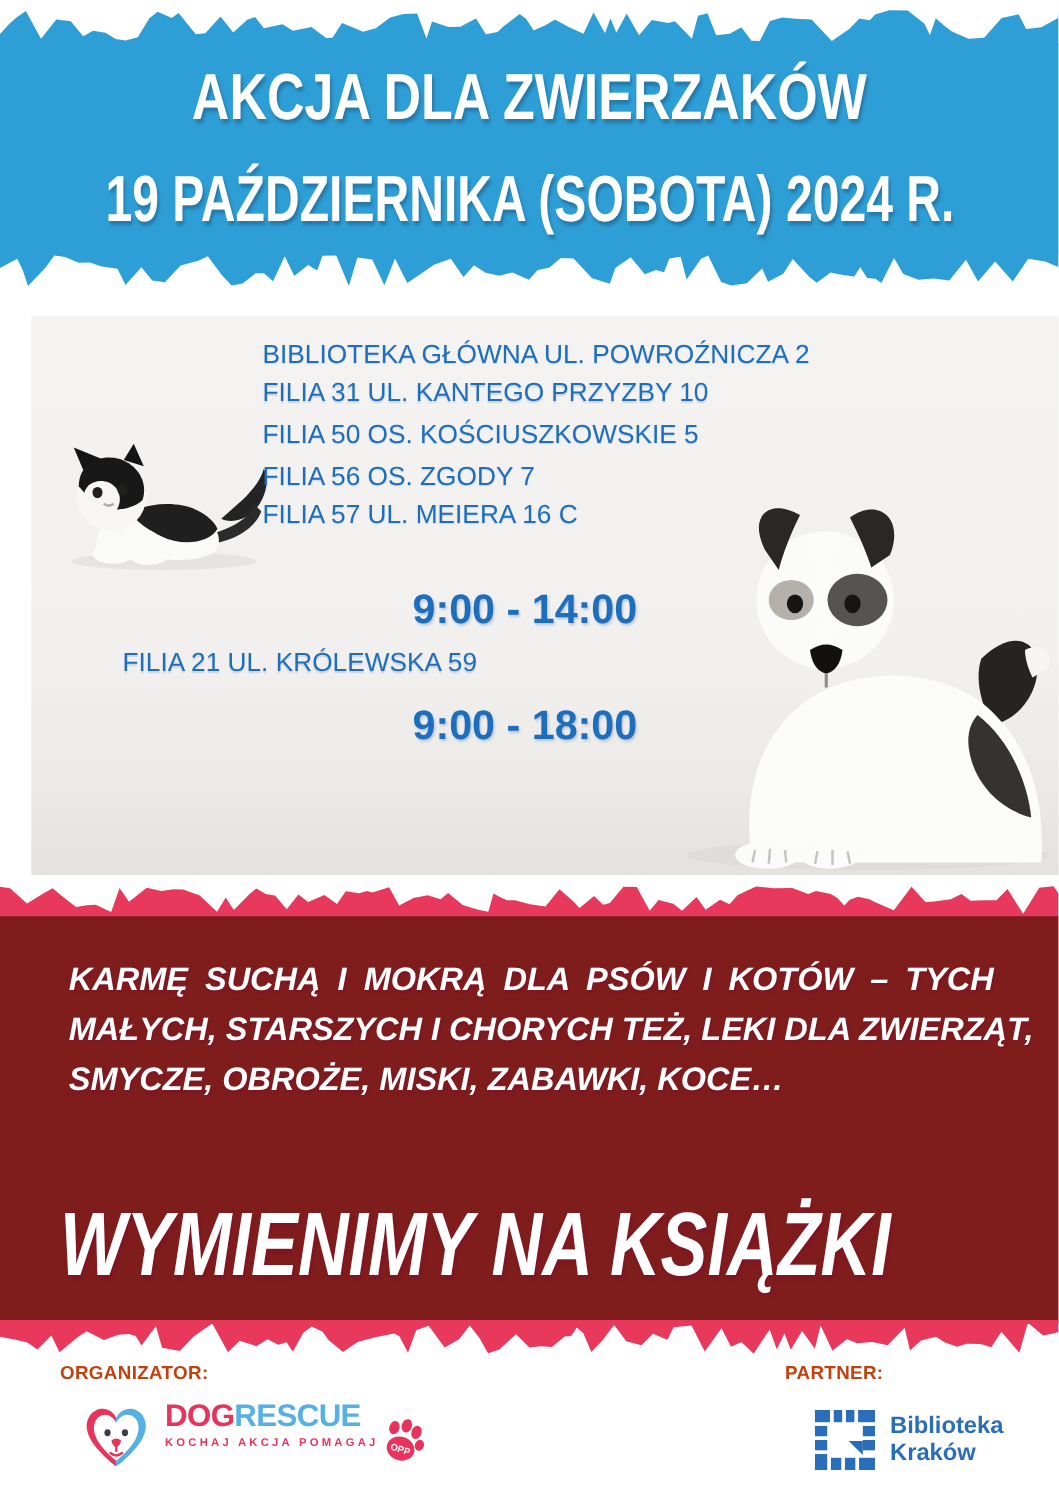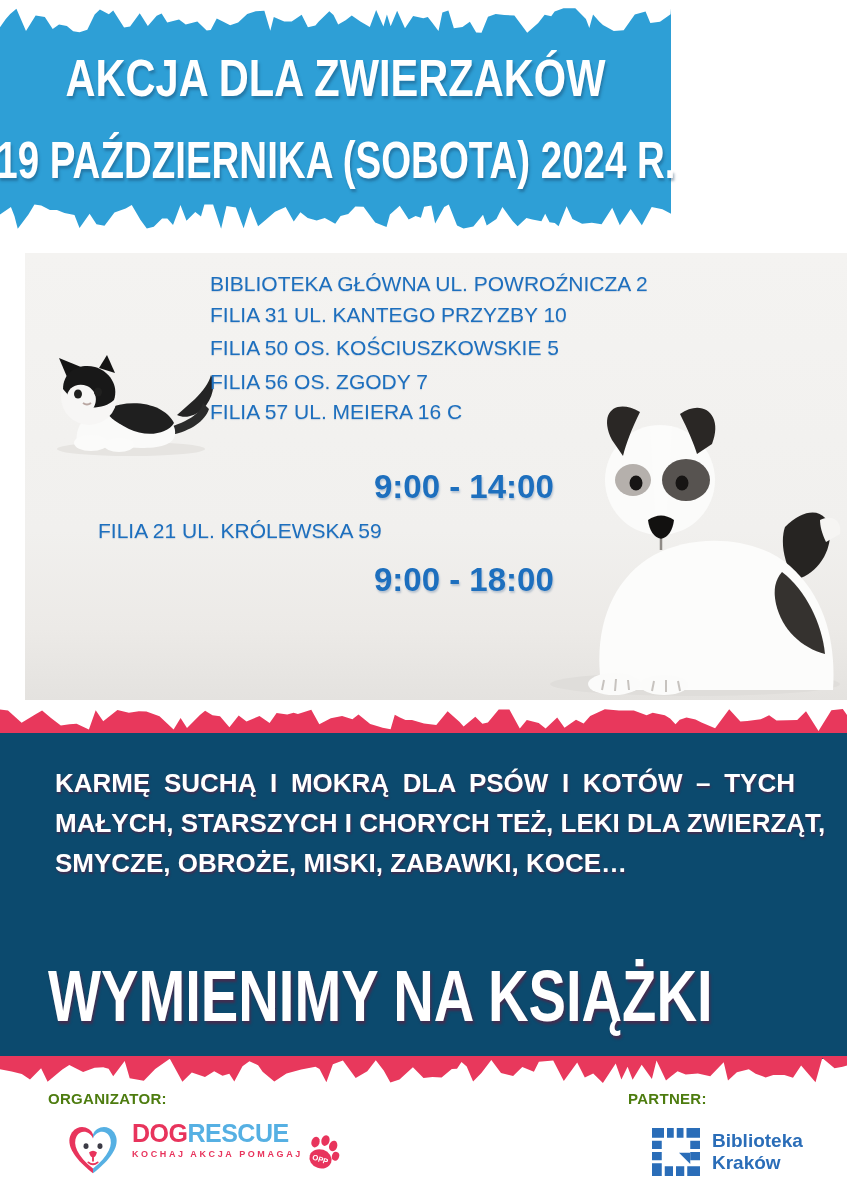--- a/index.html
+++ b/index.html
@@ -3,21 +3,21 @@
 <meta charset="utf-8">
 <style>
   html,body{margin:0;padding:0;background:#ffffff;}
   .poster{
     position:relative;width:847px;height:1200px;background:#ffffff;overflow:hidden;
     font-family:"Liberation Sans", sans-serif;
   }
   .tear{position:absolute;left:0;width:100%;display:block;}
 
   
-  .banner-blue{position:absolute;left:0;top:6px;width:671px;height:226px;}
+  .banner-blue{position:absolute;left:0;top:6px;width:847px;height:226px;}
   .banner-blue-body{
     position:absolute;left:0;top:29px;right:0;bottom:29px;background:#2e9fd6;
     display:flex;flex-direction:column;align-items:center;justify-content:center;gap:30px;
   }
   .poster-title,.poster-date{
     color:#ffffff;font-weight:bold;font-size:52px;line-height:1;white-space:nowrap;
     text-shadow:2px 3px 3px rgba(20,60,95,.38);
   }
   .poster-title{transform:scaleX(.80);}
   .poster-date{transform:scaleX(.74);}
@@ -30,50 +30,49 @@
   }
   .loc-list{
     position:absolute;left:185px;top:16px;color:#1d6fbe;font-size:21px;font-weight:400;
     text-shadow:0 1px 1px rgba(30,80,140,.18);
   }
   .loc-list .loc-item{line-height:30.5px;white-space:nowrap;}
   .loc-item.sp{margin-top:3px;}
   .hours{
     position:absolute;color:#1d6fbe;font-weight:bold;font-size:33px;white-space:nowrap;
     text-shadow:1px 2px 2px rgba(20,70,130,.25);
-    margin-left:44px;
   }
   .hours-1{left:305px;top:215px;}
   .hours-2{left:305px;top:308px;}
   .loc-extra{
     position:absolute;left:73px;top:266px;color:#1d6fbe;font-size:21px;white-space:nowrap;
     text-shadow:0 1px 1px rgba(30,80,140,.18);
   }
   .cat-svg{position:absolute;left:18px;top:102px;width:180px;height:102px;}
   .dog-svg{position:absolute;right:2px;bottom:2px;width:322px;height:306px;}
 
   
   .banner-red{position:absolute;left:0;top:706px;width:847px;height:380px;}
-  .banner-red-body{position:absolute;left:0;top:27px;right:0;bottom:27px;background:#0c4a6e;}
+  .banner-red-body{position:absolute;left:0;top:27px;right:0;bottom:27px;background:#7f1d1d;font-style:italic;}
   .donation-text{
     position:absolute;left:55px;right:52px;top:30px;color:#ffffff;font-size:26px;font-weight:bold;
     text-shadow:1px 2px 2px rgba(130,10,45,.45);
   }
   .donation-line{line-height:40px;text-align:justify;text-align-last:justify;white-space:nowrap;
     display:flex;justify-content:space-between;}
   .donation-line.just{display:block;}
   .donation-line.last{display:block;text-align:left;text-align-last:left;}
   .donation-headline{
     position:absolute;left:48px;top:222px;color:#ffffff;font-weight:bold;font-size:72px;
     white-space:nowrap;transform:scaleX(.78);transform-origin:left center;
     text-shadow:2px 3px 3px rgba(130,10,45,.45);
   }
 
   
-  .footer-label{position:absolute;color:#4d7c0f;font-size:15px;font-weight:bold;letter-spacing:.3px;}
+  .footer-label{position:absolute;color:#c2410c;font-size:15px;font-weight:bold;letter-spacing:.3px;}
   .label-org{left:48px;top:1090px;}
   .label-partner{left:628px;top:1090px;}
 
   .dogrescue{position:absolute;left:62px;top:1120px;display:flex;align-items:flex-start;}
   .dr-heart{width:62px;height:56px;margin-top:2px;}
   .dr-textcol{margin-left:8px;}
   .dr-nameline{font-size:25px;font-weight:800;line-height:26px;letter-spacing:-.5px;white-space:nowrap;}
   .dr-name1{color:#e8345c;}
   .dr-name2{color:#56b0e3;}
   .dr-tagline{font-size:9px;font-weight:bold;color:#e8345c;letter-spacing:2.6px;margin-top:3px;white-space:nowrap;}

